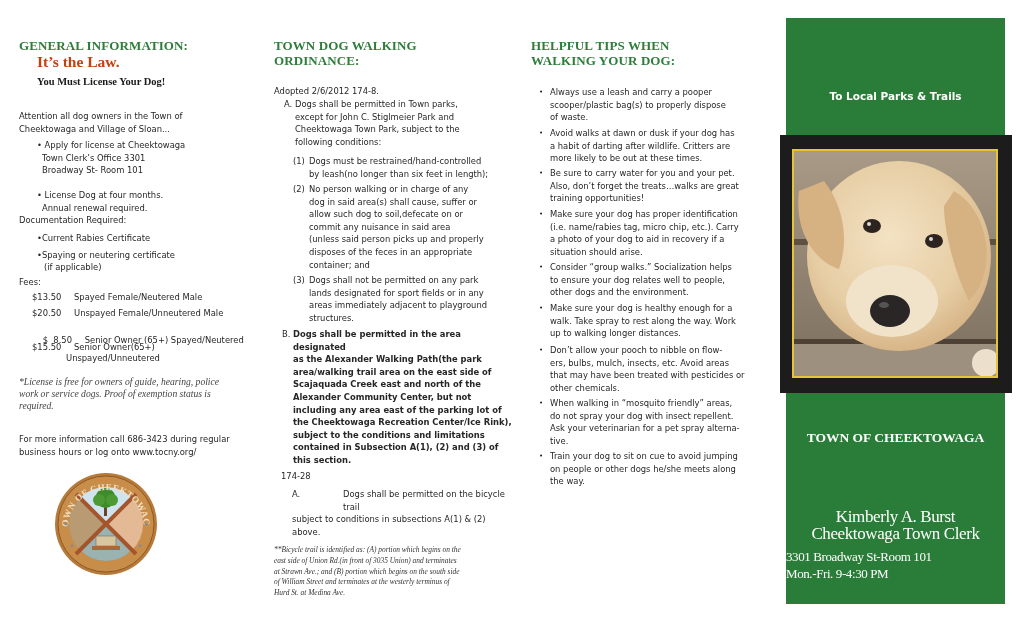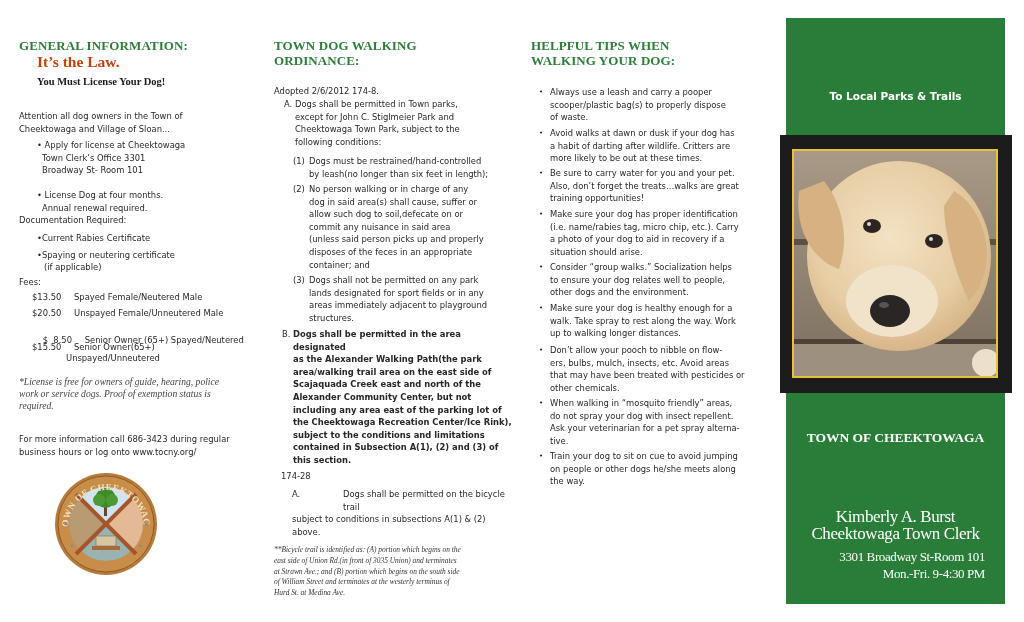--- a/index.html
+++ b/index.html
@@ -33,21 +33,21 @@
   .tip .txt { display:block; margin-left:11px; }
 
   
   #cover { position:absolute; left:786px; top:18px; width:219px; height:586px; background:#2a7d38; }
   #cover .title { position:absolute; left:0; width:219px; top:50px; text-align:center; color:#fff; font-weight:bold; font-size:15.5px; font-family:"DejaVu Sans", sans-serif; letter-spacing:-0.3px; }
   #cover .subtitle { position:absolute; left:0; width:219px; top:72px; text-align:center; color:#fff; font-weight:bold; font-size:10.5px; }
   #photo-frame { position:absolute; left:780px; top:135px; width:232px; height:258px; background:#1c1c1c; }
   #photo { position:absolute; left:12px; top:14px; width:206px; height:229px; border:2px solid #e3c43b; box-sizing:border-box; overflow:hidden; background:#8b7d6c; }
   #cover .town { position:absolute; left:0; width:219px; top:412px; text-align:center; color:#fff; font-family:"Liberation Serif", serif; font-weight:bold; font-size:13.5px; }
   #cover .clerk { position:absolute; left:0; width:219px; top:458px; text-align:center; color:#fff; font-family:"Liberation Serif", serif; font-size:17px; line-height:17px; letter-spacing:-0.4px;margin-top:32px; }
-  #cover .addr { position:absolute; left:0; width:199px; top:530px; text-align:right; color:#fff; font-family:"Liberation Serif", serif; font-size:13px; line-height:17px; letter-spacing:-0.4px; }
+  #cover .addr { position:absolute; left:0; width:199px; top:530px; text-align:left; color:#fff; font-family:"Liberation Serif", serif; font-size:13px; line-height:17px; letter-spacing:-0.4px; }
 </style>
 </head>
 <body>
 
 <div id="c1" class="col">
   <div class="abs h-green" style="left:19px;top:38px;">GENERAL INFORMATION:</div>
   <div class="abs law">It’s the Law.</div>
   <div class="abs must">You Must License Your Dog!</div>
 
   <div class="abs sans bold" style="left:19px;top:110px;">

